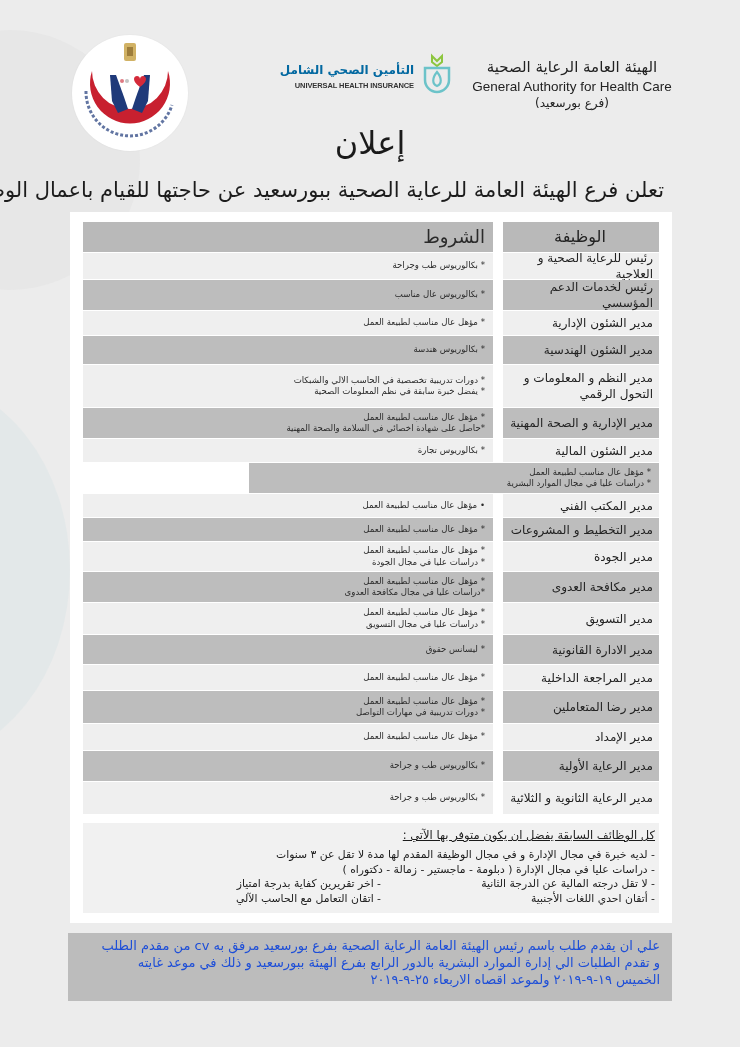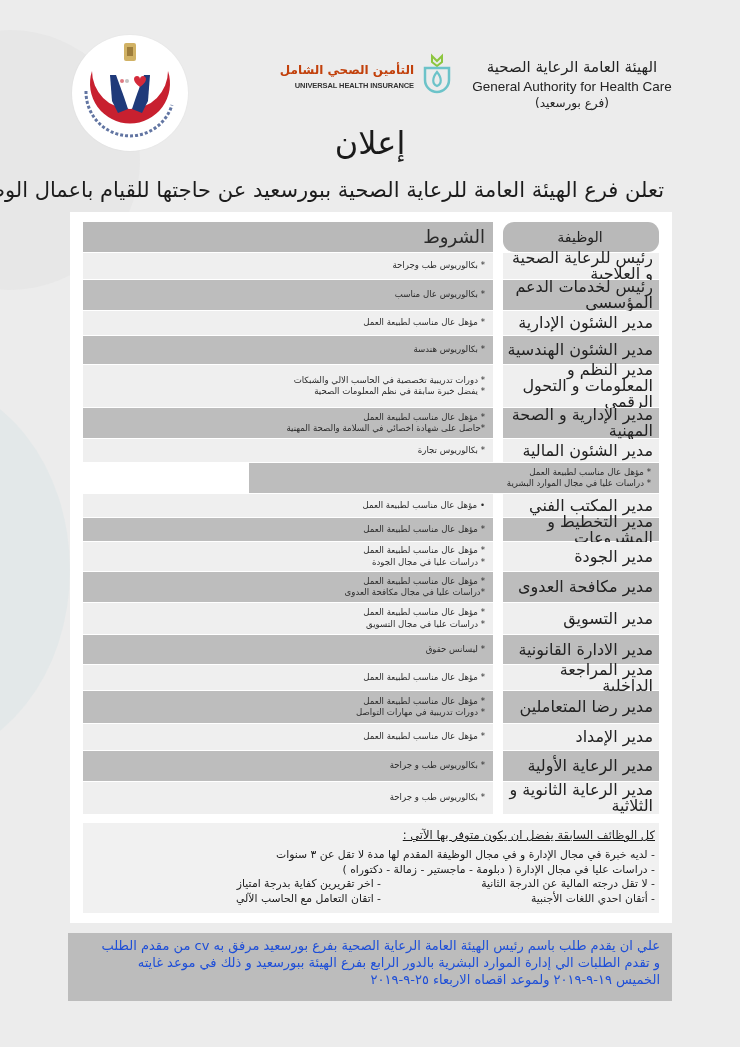--- a/index.html
+++ b/index.html
@@ -27,21 +27,21 @@
     width: 116px; height: 116px; border-radius: 50%;
     background: #ffffff;
     box-shadow: 0 0 2px rgba(0,0,0,0.05);
   }
   .logo-ring svg { position: absolute; left: 0; top: 0; }
   .uhi {
     position: absolute; left: 298px; top: 60px; width: 160px; height: 40px;
   }
   .uhi-ar {
     position: absolute; right: 44px; top: 3px;
-    font-size: 12px; font-weight: bold; color: #c2410c; direction: rtl; white-space: nowrap;
+    font-size: 12px; font-weight: bold; color: #0369a1; direction: rtl; white-space: nowrap;
   }
   .uhi-en {
     position: absolute; right: 44px; top: 21px;
     font-family: "Liberation Sans", sans-serif;
     font-size: 7.5px; font-weight: bold; color: #333; white-space: nowrap; letter-spacing: -0.1px;
   }
   .uhi-icon { position: absolute; right: 6px; top: -8px; }
   .gahc {
     position: absolute; left: 470px; top: 58px; width: 204px; text-align: center;
   }
@@ -68,33 +68,33 @@
   }
   .jobs-table {
     position: absolute; left: 83px; top: 222px; width: 576px;
   }
   .row {
     display: flex; flex-direction: row-reverse; width: 576px;
   }
   .cell-job {
     width: 156px; margin-left: 10px;
     display: flex; align-items: center; justify-content: flex-start;
-    direction: rtl; font-size: 16px; color: #222;
+    direction: rtl; font-size: 12px; color: #222;
     padding: 0 6px 0 4px; line-height: 16px;
   }
   .cell-cond {
     width: 410px;
     display: flex; flex-direction: column; justify-content: center;
     direction: rtl; font-size: 8.6px; color: #2a2a2a;
     padding: 0 8px; line-height: 11.5px;
   }
   .row.light .cell-job, .row.light .cell-cond { background: #efefef; }
   .row.dark .cell-job, .row.dark .cell-cond { background: #bdbdbd; }
   .row.head .cell-job, .row.head .cell-cond { background: #b9b9b9; }
-  .row.head .cell-job { justify-content: center; font-size: 14px; border-radius: 11px; }
+  .row.head .cell-job { justify-content: center; font-size: 16px; }
   .row.head .cell-cond { font-size: 18px; align-items: flex-start; padding-right: 8px; }
   .row + .row { margin-top: 1px; }
   .cond-line { white-space: nowrap; }
 
   
   .prefs-card {
     position: absolute; left: 83px; top: 823px; width: 576px; height: 90px;
     background: #f1f1f1;
   }
   .prefs-title {

